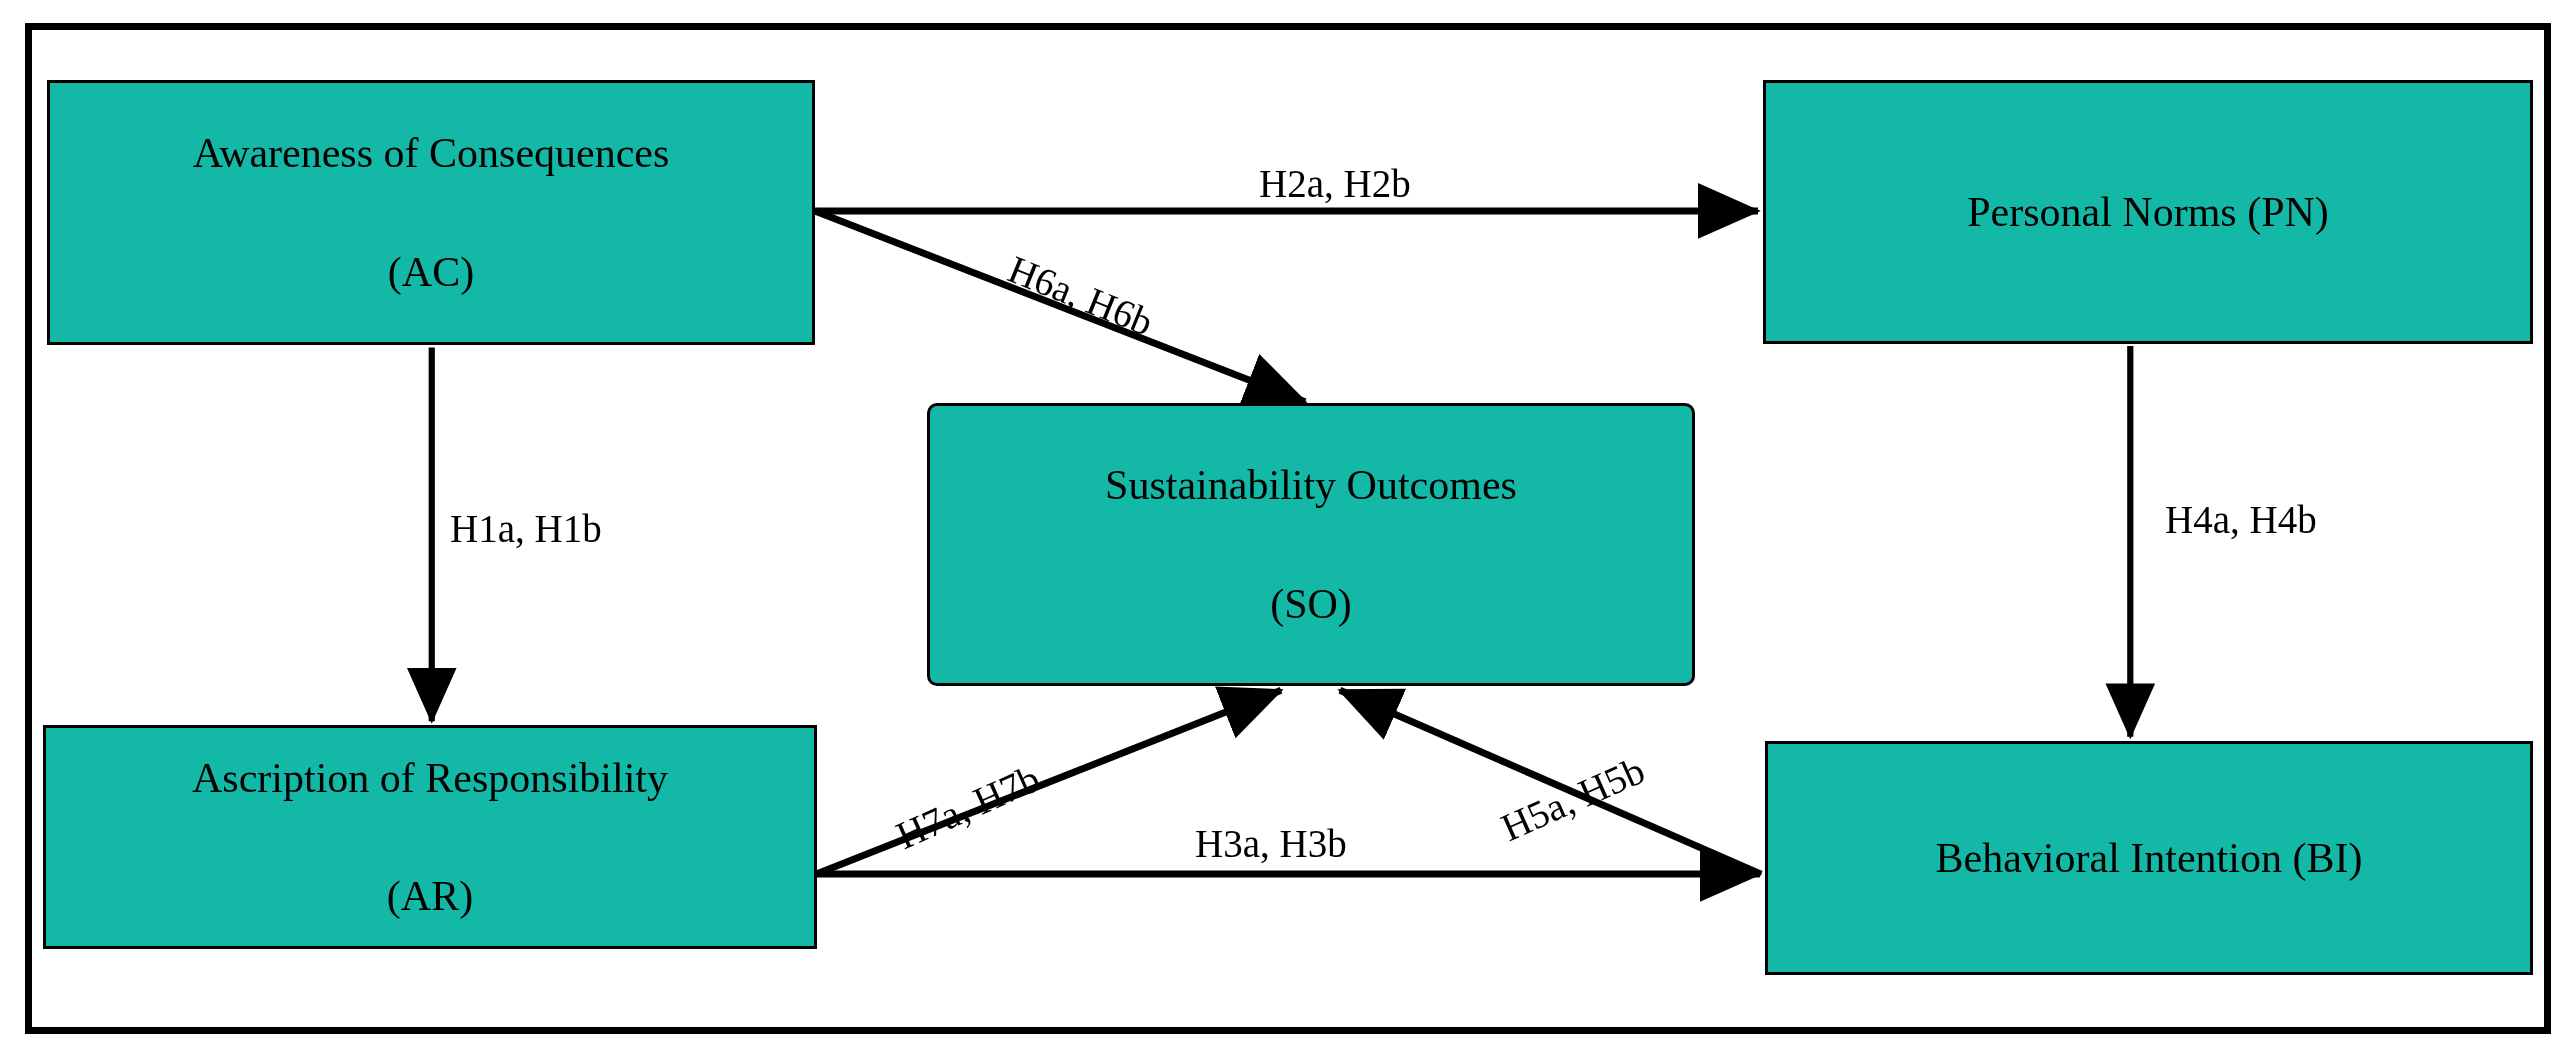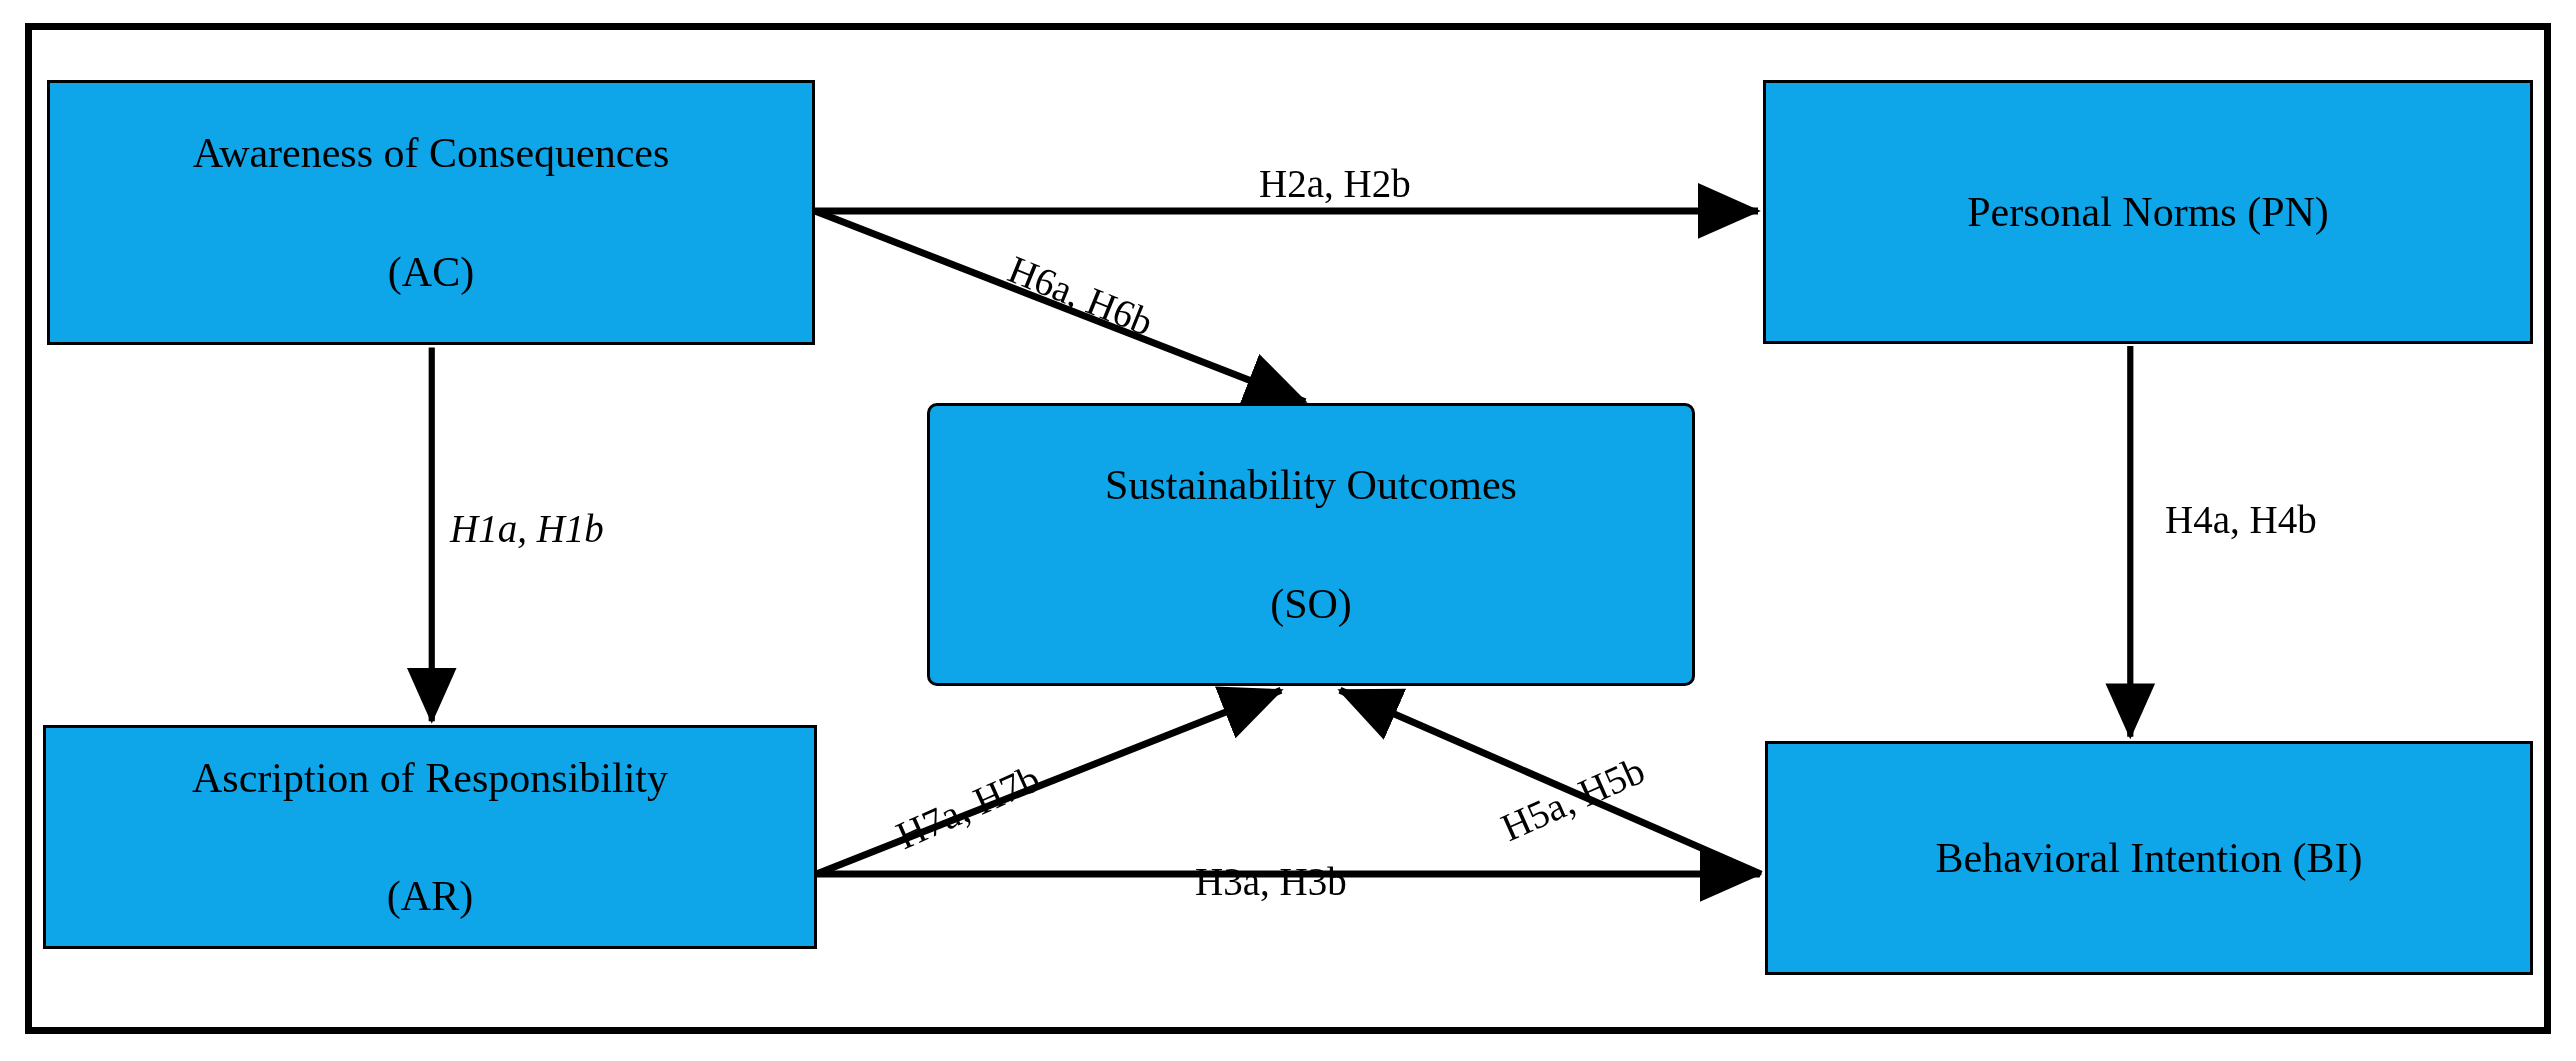--- a/index.html
+++ b/index.html
@@ -22,21 +22,21 @@
     position: absolute;
     left: 0;
     top: 0;
     width: 2576px;
     height: 1061px;
   }
   .construct-box {
     position: absolute;
     box-sizing: border-box;
     border: 3.9px solid #000000;
-    background: #0ea5e9;
+    background: #14b8a6;
     display: flex;
     flex-direction: column;
     align-items: center;
     justify-content: center;
     text-align: center;
   }
   .box-title {
     font-size: 42px;
     line-height: 1.1;
     color: #000000;
@@ -117,25 +117,25 @@
 
   <div class="construct-box" style="left:43px; top:725px; width:774px; height:224px;">
     <div class="box-title">Ascription of Responsibility</div>
     <div class="box-abbrev">(AR)</div>
   </div>
 
   <div class="construct-box box-single" style="left:1765px; top:741px; width:768px; height:234px;">
     <div class="box-title">Behavioral Intention (BI)</div>
   </div>
 
-  <div class="edge-label" style="left:450px; top:506px;font-style:italic;">H1a, H1b</div>
+  <div class="edge-label" style="left:450px; top:506px;">H1a, H1b</div>
 
   <div class="edge-label" style="left:1259px; top:161px;">H2a, H2b</div>
 
-  <div class="edge-label" style="left:1195px; top:821px;margin-top:38px;">H3a, H3b</div>
+  <div class="edge-label" style="left:1195px; top:821px;">H3a, H3b</div>
 
   <div class="edge-label" style="left:2165px; top:497px;">H4a, H4b</div>
 
   <div class="edge-label" style="left:1497px; top:776px; transform: rotate(-24deg);">H5a, H5b</div>
 
   <div class="edge-label" style="left:1005px; top:273px; transform: rotate(22deg);">H6a, H6b</div>
 
   <div class="edge-label" style="left:892px; top:784px; transform: rotate(-24deg);">H7a, H7b</div>
 
 </div>

